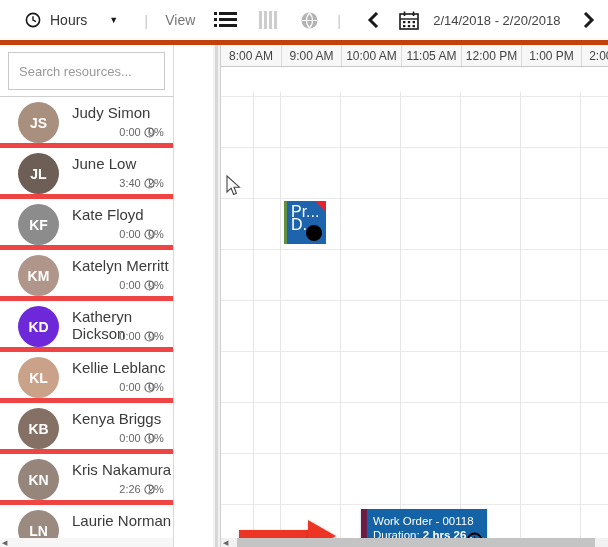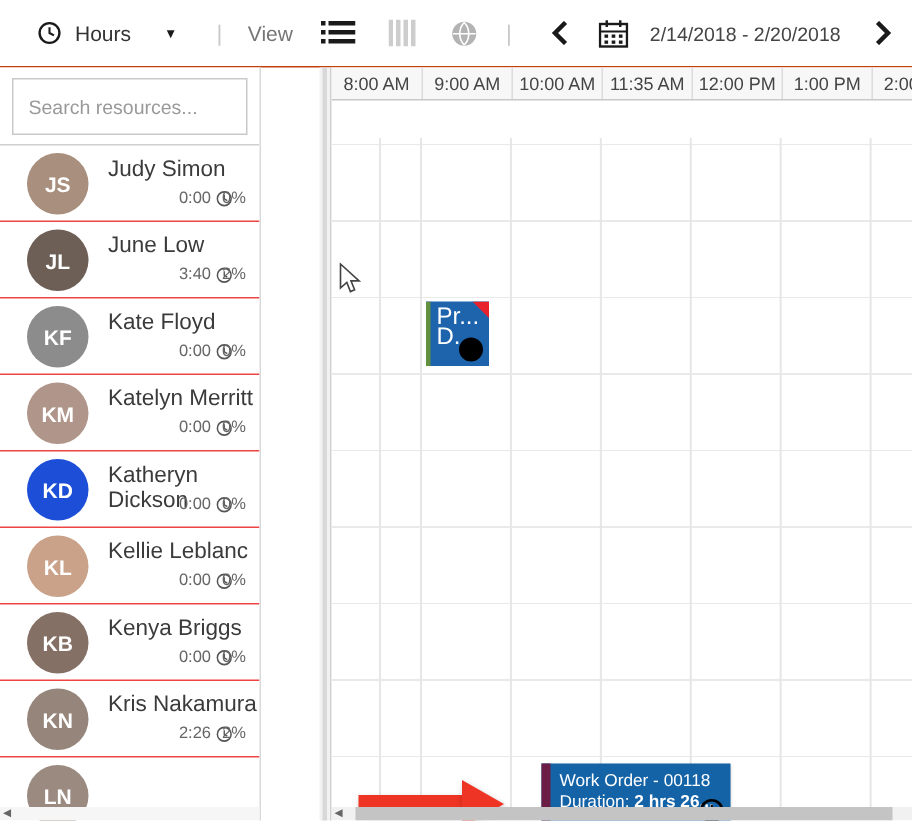--- a/index.html
+++ b/index.html
@@ -1,39 +1,39 @@
 <!DOCTYPE html>
 <html style="--booking-blue: #1d64ad; --tooltip-blue: #1563a7; --tooltip-maroon: #6b1d45; --booking-green: #61903f; --booking-red: #e8212b; --arrow-red: #ee3424;"><head>
 <meta charset="utf-8">
 <style>
   * { margin:0; padding:0; box-sizing:border-box; }
   html,body { width:608px; height:547px; overflow:hidden; background:#fff;
               font-family:"Liberation Sans", sans-serif; }
 
   
   .toolbar { position:absolute; left:0; top:0; width:608px; height:45px;
-             background:#fff; border-bottom:1px solid #c2410c;
+             background:#fff; border-bottom:5px solid #c2410c;
              display:flex; align-items:center; white-space:nowrap; overflow:hidden; }
   .tb-txt   { font-size:14px; color:#333; }
   .tb-gray  { color:#767676; }
   .tb-sep   { color:#c9c9c9; font-size:15px; font-weight:400; }
   .tb-date  { font-size:13px; color:#444; }
   .caret    { font-size:9px; color:#1a1a1a; }
   .tb-item  { display:inline-flex; align-items:center; }
 
   
   .panel { position:absolute; left:0; top:45px; width:174px; height:502px;
            background:#fff; border-right:1px solid #d9d9d9; overflow:hidden; }
   .search-wrap { height:51px; padding:7px 8px 6px 8px; }
   .search-input { width:100%; height:100%; border:1px solid #c9c9c9; background:#fff;
                   font-size:13px; color:#333; padding:0 10px; outline:none;
                   font-family:"Liberation Sans", sans-serif; }
   .search-input::placeholder { color:#999; }
   .res-list { border-top:1px solid #cfcfcf; }
-  .res-row { height:51px; border-bottom:1px solid #ef4444; position:relative; }
+  .res-row { height:51px; border-bottom:5px solid #ef4444; position:relative; }
   .avatar { position:absolute; left:18px; top:5px; width:41px; height:41px;
             border-radius:50%; color:#fff; font-size:14px; font-weight:700;
             display:flex; align-items:center; justify-content:center; overflow:hidden; }
   .res-name { position:absolute; left:72px; top:7px; font-size:15px; color:#3b3b3b; }
   .res-stats { position:absolute; left:72px; top:29px; width:130px; font-size:11px;
                color:#666; display:flex; align-items:center;justify-content:center; }
   .res-hours { margin-right:3px; }
   .res-pct { position:absolute; left:76px; }
   .clock-sm { width:11px; height:11px; }
   .panel-hscroll { position:absolute; left:0; bottom:0; width:213px; height:9px;
@@ -233,21 +233,21 @@
       <span class="res-hours">0:00</span>
       <svg class="clock-sm" viewBox="0 0 12 12">
             <circle cx="6" cy="6" r="5" fill="none" stroke="#555" stroke-width="1.1"></circle>
             <path d="M6 3 V6 L8.2 7.4" fill="none" stroke="#555" stroke-width="1"></path>
           </svg>
       <span class="res-pct">0%</span>
     </div>
   </div>
 
   <div class="res-row">
-    <div class="avatar" style="background: #1d4ed8;">KD</div>
+    <div class="avatar" style="background: #6d28d9;">KD</div>
     <div class="res-name">Katheryn Dickson</div>
     <div class="res-stats">
       <span class="res-hours">0:00</span>
       <svg class="clock-sm" viewBox="0 0 12 12">
             <circle cx="6" cy="6" r="5" fill="none" stroke="#555" stroke-width="1.1"></circle>
             <path d="M6 3 V6 L8.2 7.4" fill="none" stroke="#555" stroke-width="1"></path>
           </svg>
       <span class="res-pct">0%</span>
     </div>
   </div>
@@ -286,20 +286,21 @@
       <svg class="clock-sm" viewBox="0 0 12 12">
             <circle cx="6" cy="6" r="5" fill="none" stroke="#555" stroke-width="1.1"></circle>
             <path d="M6 3 V6 L8.2 7.4" fill="none" stroke="#555" stroke-width="1"></path>
           </svg>
       <span class="res-pct">2%</span>
     </div>
   </div>
 
   <div class="res-row">
     <div class="avatar" style="background: rgb(155, 138, 128);">LN</div>
+    <div class="res-name">Laurie Norman</div>
 
   </div>
 </div>
   <div class="panel-hscroll">
     <span class="hs-arrow">◀</span>
     <span class="hs-arrow">▶</span>
   </div>
 </div>
 
 <div class="vscroll">
@@ -314,21 +315,21 @@
 
   <div class="time-cell">
     <span>9:00 AM</span>
   </div>
 
   <div class="time-cell">
     <span>10:00 AM</span>
   </div>
 
   <div class="time-cell">
-    <span>11:35 AM</span>
+    <span>11:05 AM</span>
   </div>
 
   <div class="time-cell">
     <span>12:00 PM</span>
   </div>
 
   <div class="time-cell">
     <span>1:00 PM</span>
   </div>
 

